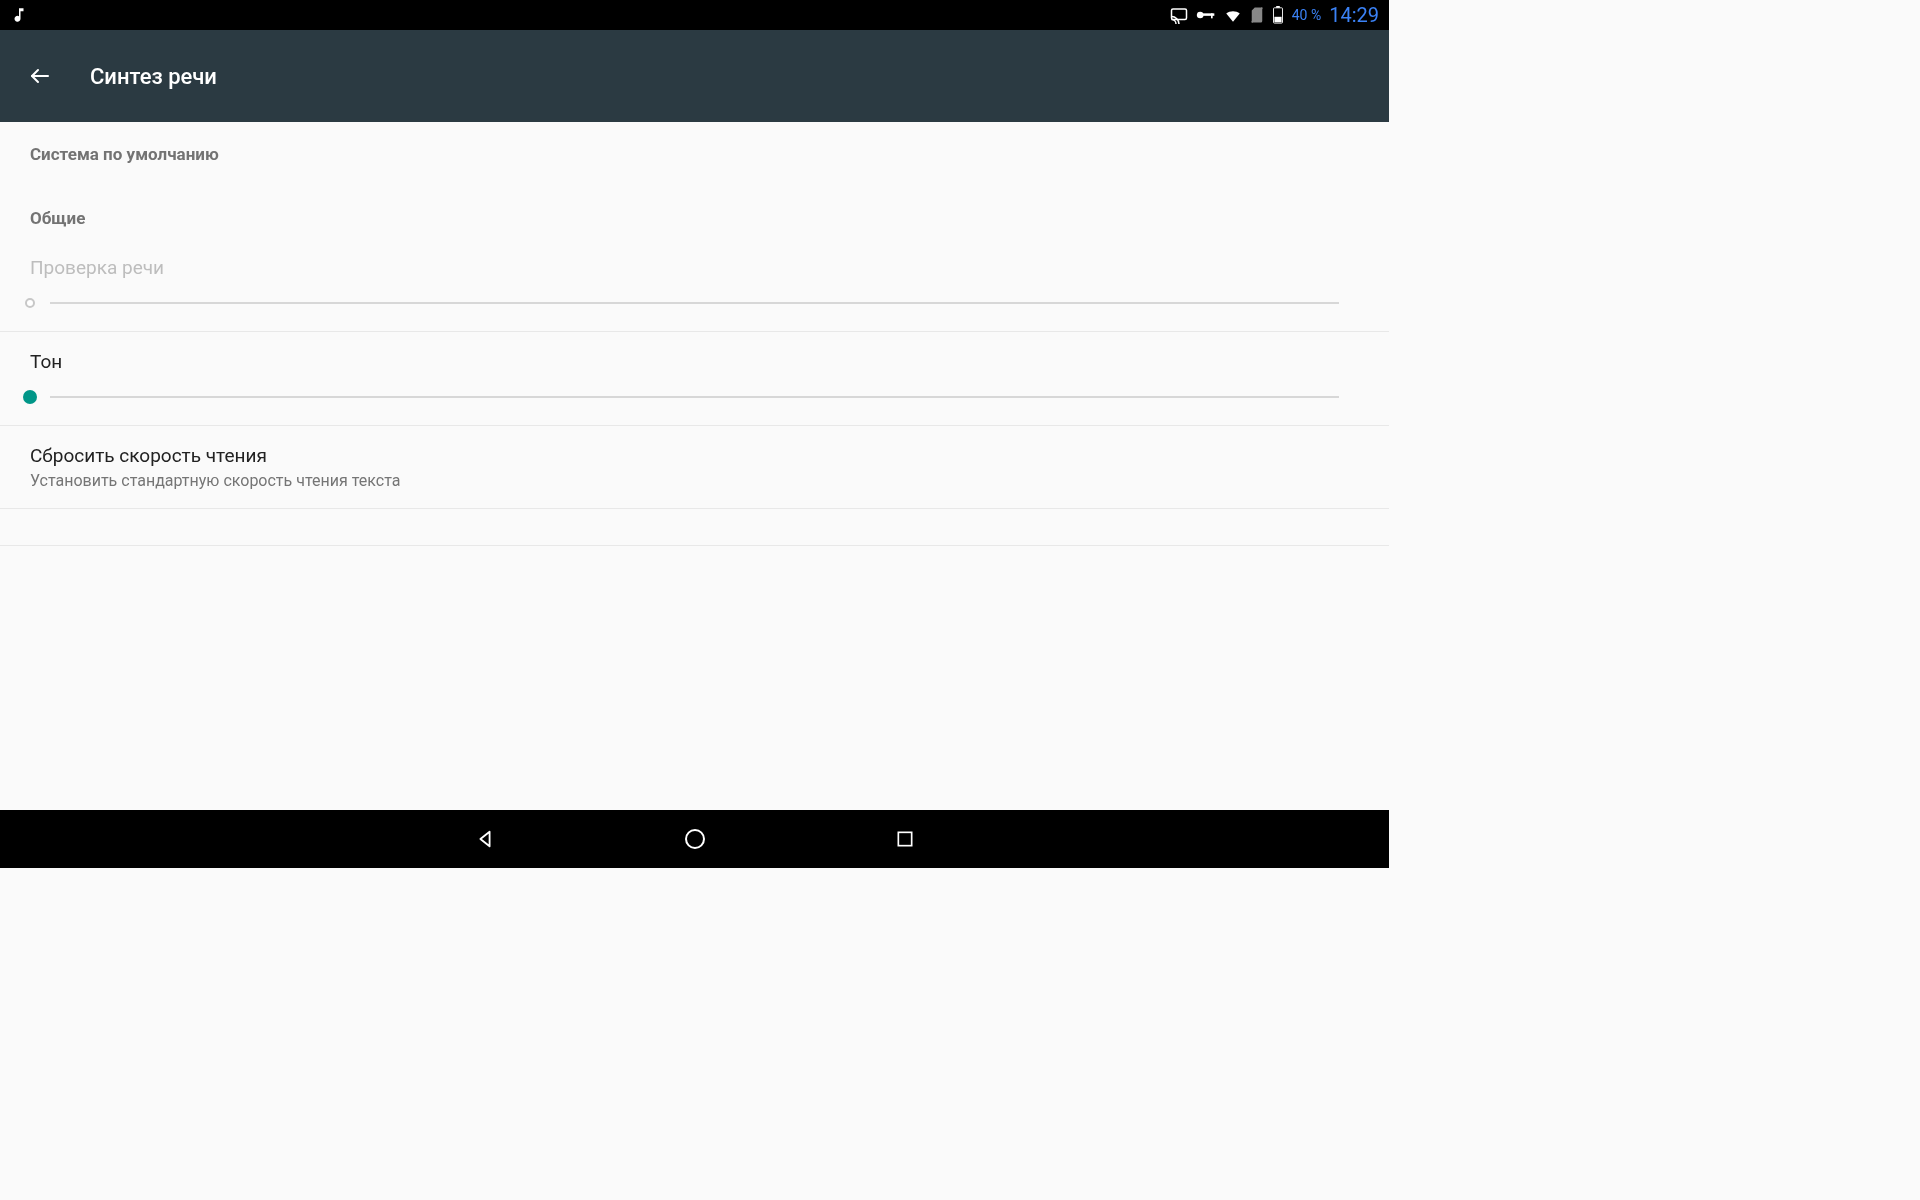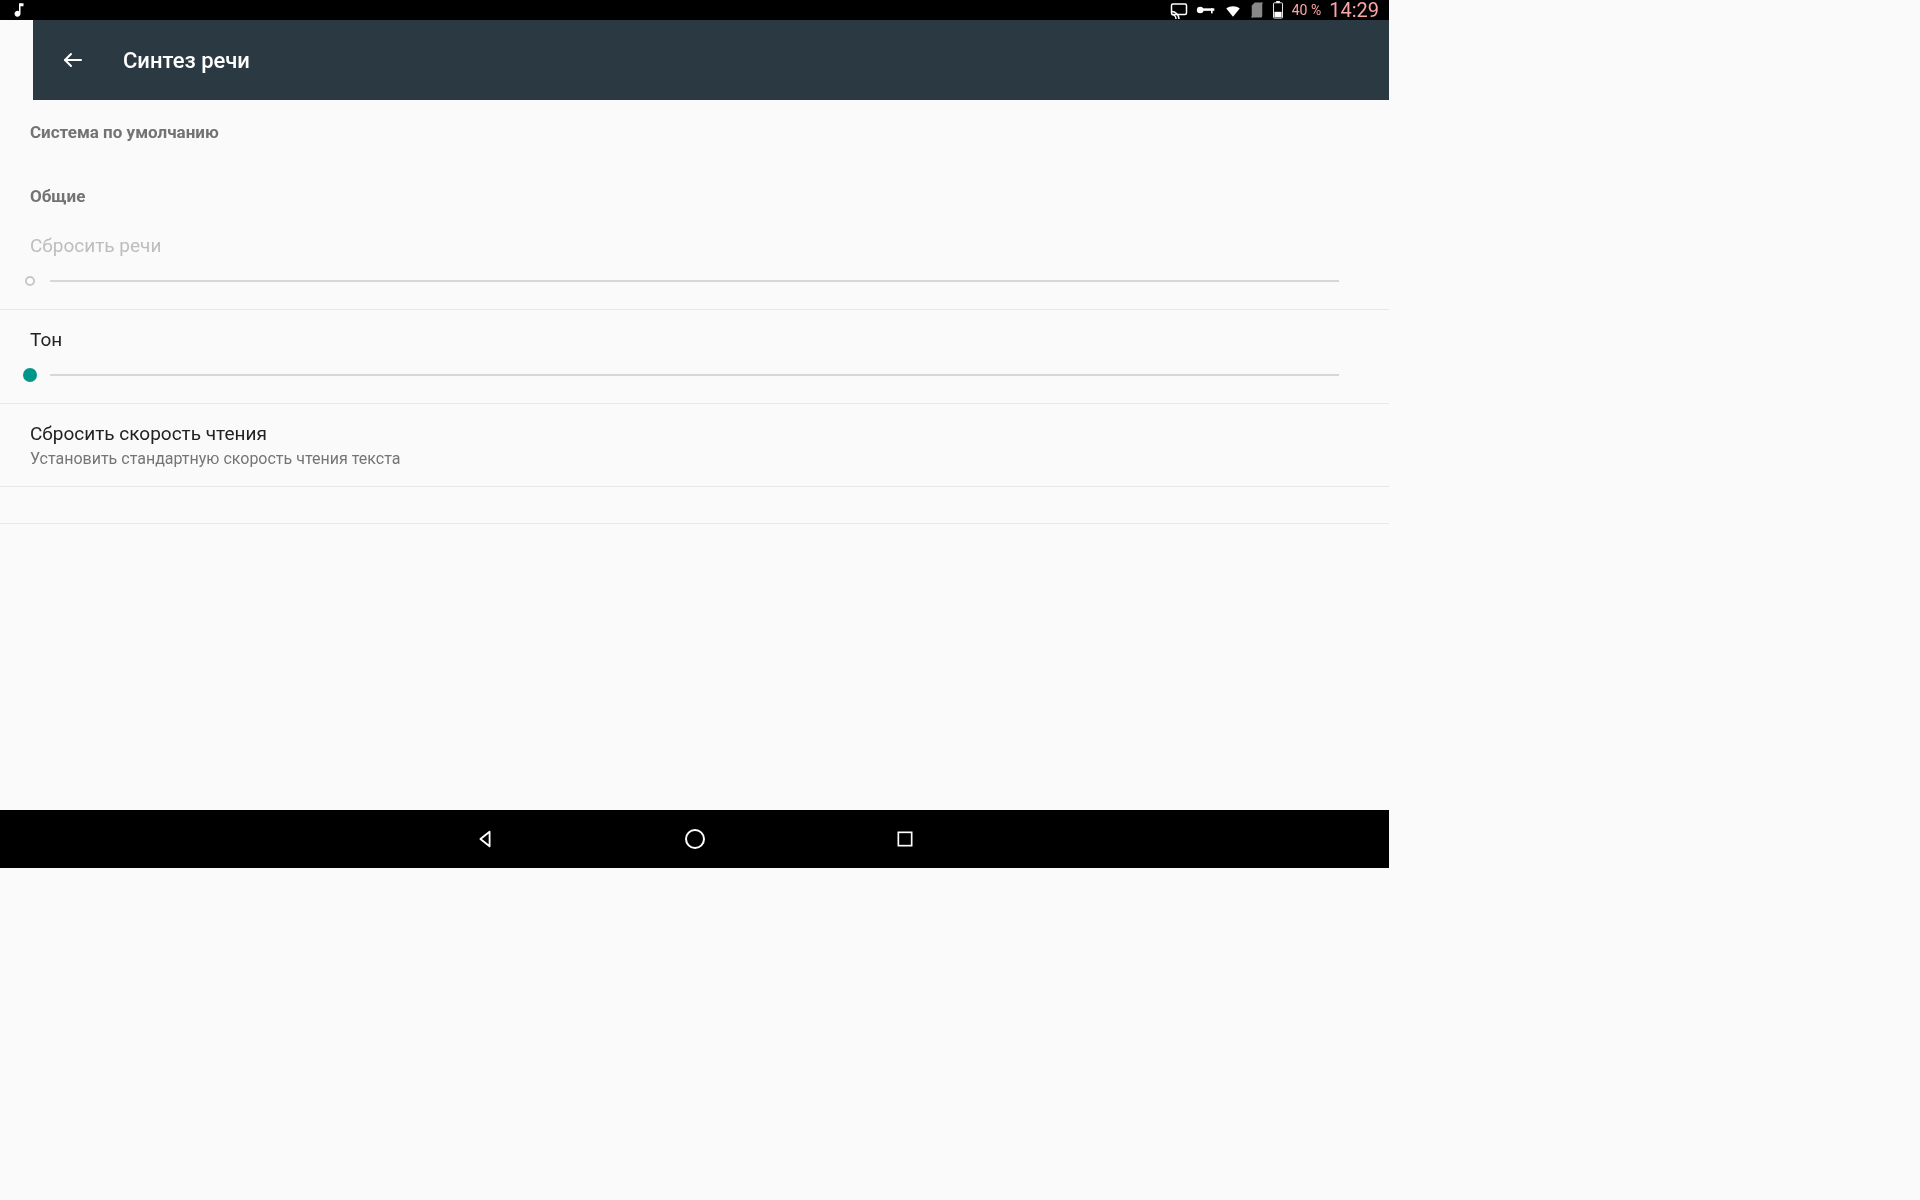--- a/index.html
+++ b/index.html
@@ -8,39 +8,38 @@
     background: #fafafa;
     width: 1389px;
     height: 868px;
     overflow: hidden;
     display: flex;
     flex-direction: column;
   }
   
   .status-bar {
     background: #000;
-    color: #fca5a5;
-    height: 20px;
+    color: #3b82f6;
+    height: 30px;
     display: flex;
     align-items: center;
     padding: 0 10px;
     font-size: 14px;
   }
   .status-left { display: flex; align-items: center; gap: 6px; }
   .status-right { margin-left: auto; display: flex; align-items: center; gap: 8px; }
   .status-icon { display: inline-flex; align-items: center; justify-content: center; }
   
   .app-bar {
     background: #2b3a42;
     color: #fff;
-    height: 80px;
+    height: 92px;
     display: flex;
     align-items: center;
     padding: 0 20px;
-    margin-left: 33px;
   }
   .back-btn {
     width: 40px; height: 40px;
     display: flex; align-items: center; justify-content: center;
     margin-right: 30px;
     cursor: pointer;
   }
   .app-title { font-size: 22px; font-weight: 500; }
   
   .content {
@@ -176,21 +175,21 @@
   <div class="app-title">Синтез речи</div>
 </div>
 
 <div class="content">
 
   <div class="section-header">Система по умолчанию</div>
 
   <div class="section-header" style="padding-top:34px;">Общие</div>
 
   <div class="pref-item slider-item disabled">
-    <div class="pref-title">Сбросить речи</div>
+    <div class="pref-title">Проверка речи</div>
     <div class="slider-wrap">
       <div class="slider-track"></div>
       <div class="slider-thumb disabled-thumb" style="left: calc(20px + 15% * (100% - 40px) / 100);"></div>
     </div>
   </div>
 
   <div class="pref-item slider-item">
     <div class="pref-title">Тон</div>
     <div class="slider-wrap">
       <div class="slider-track"></div>

